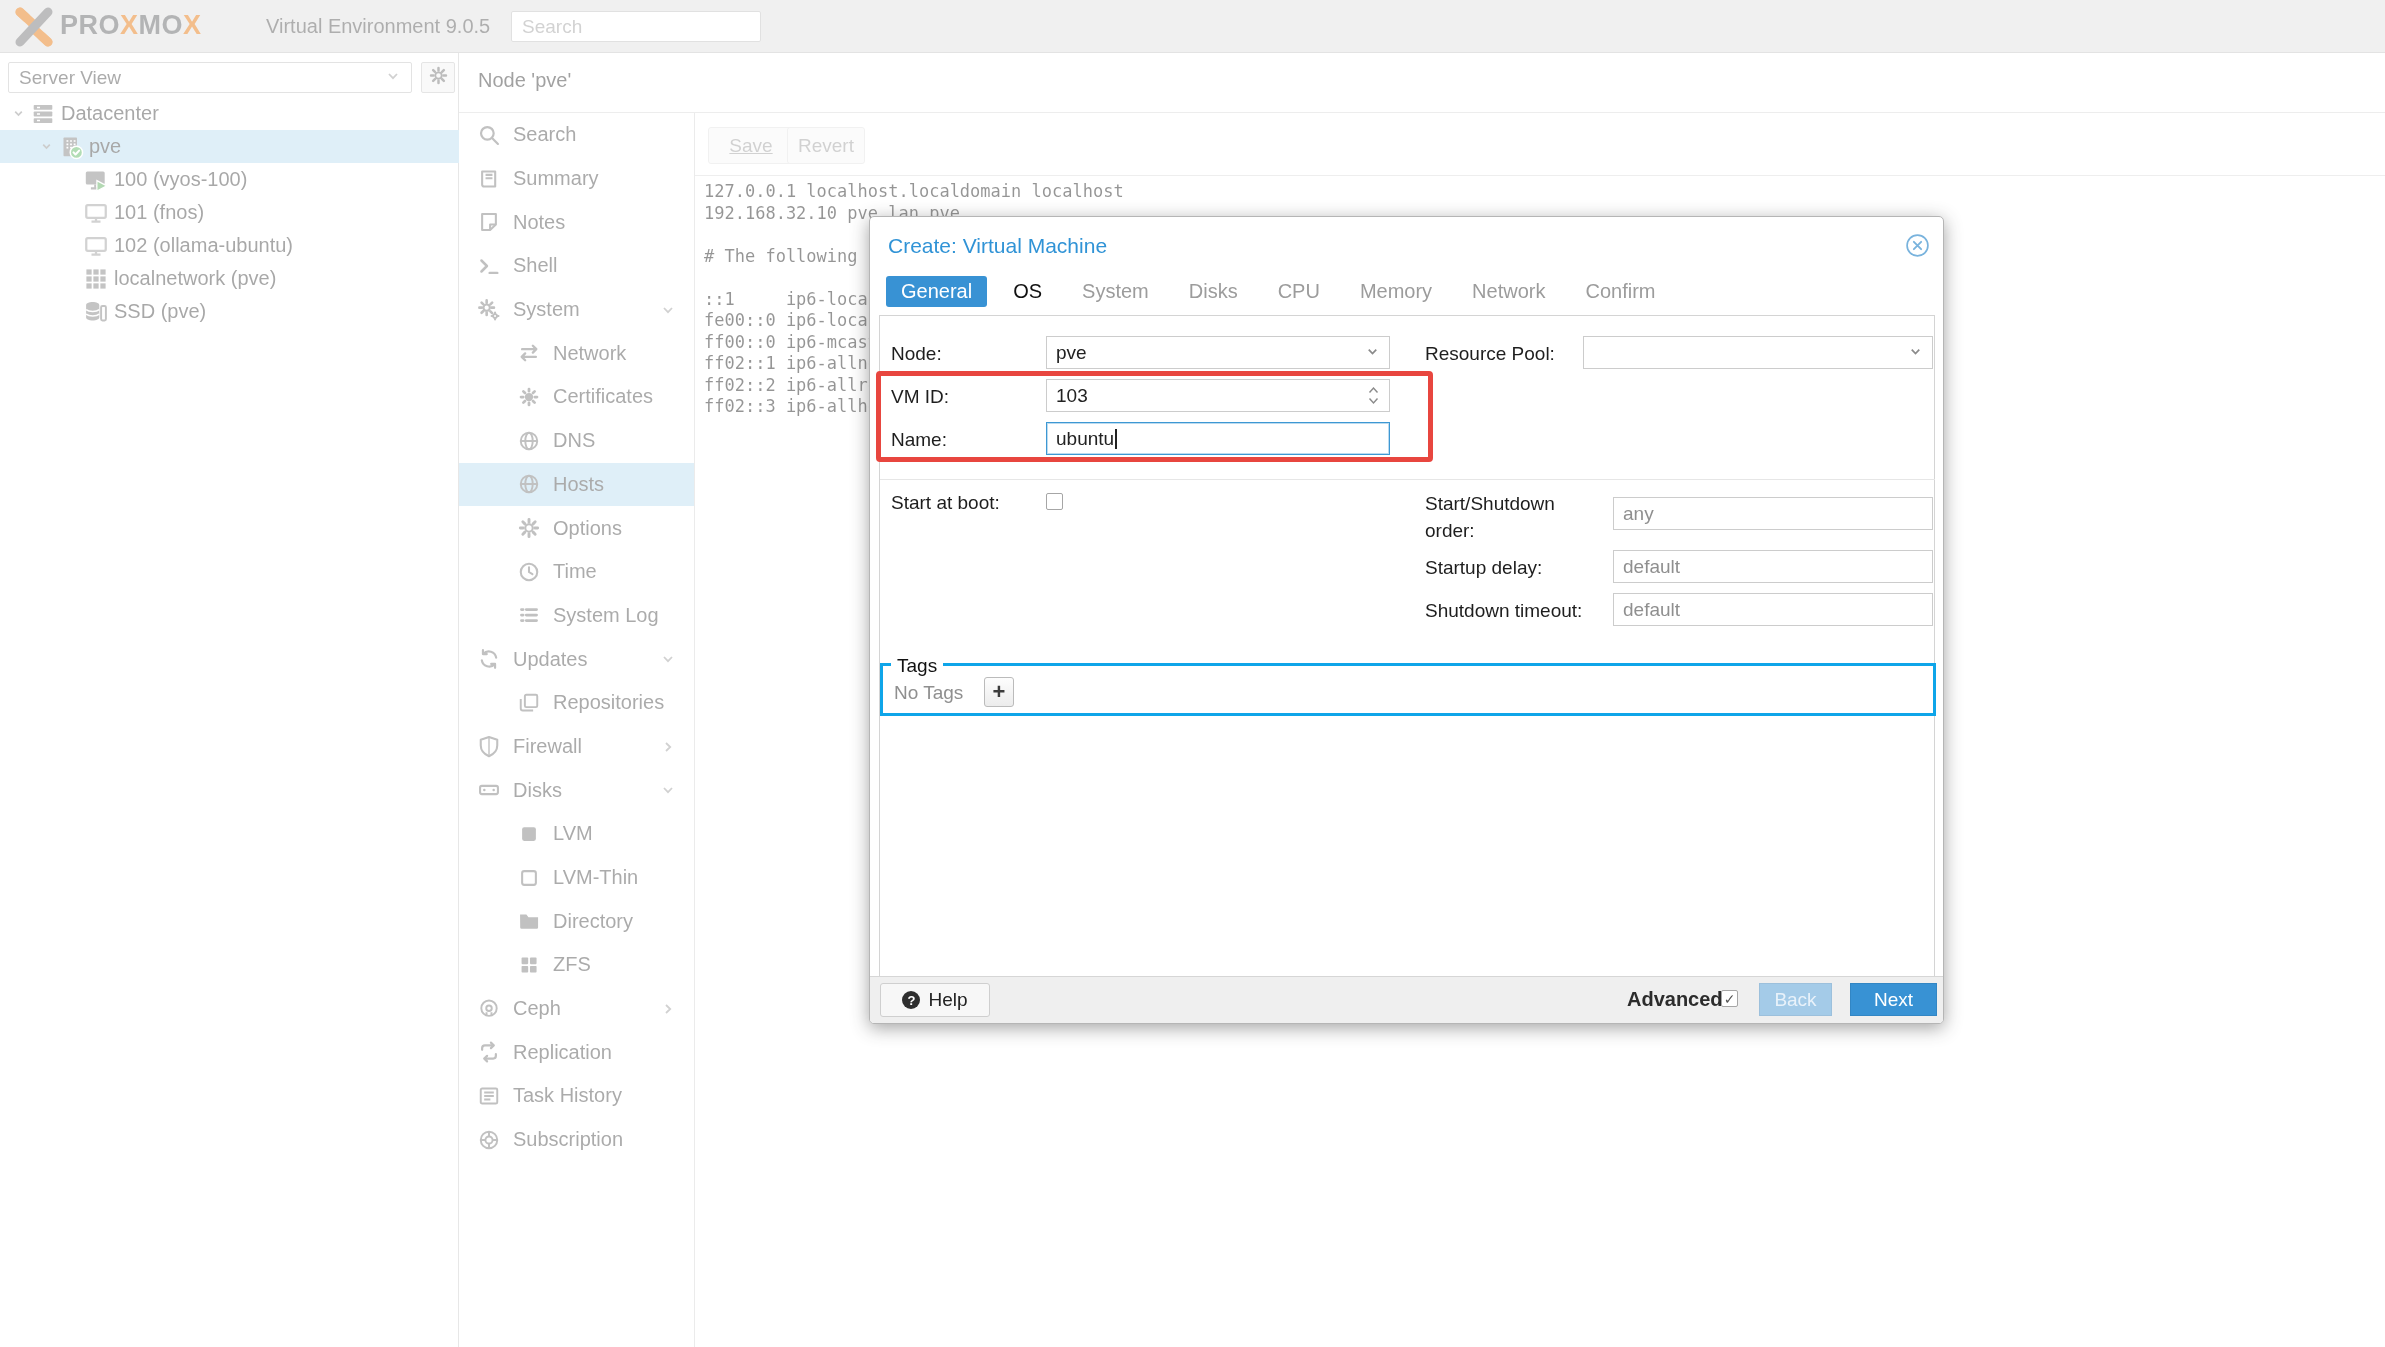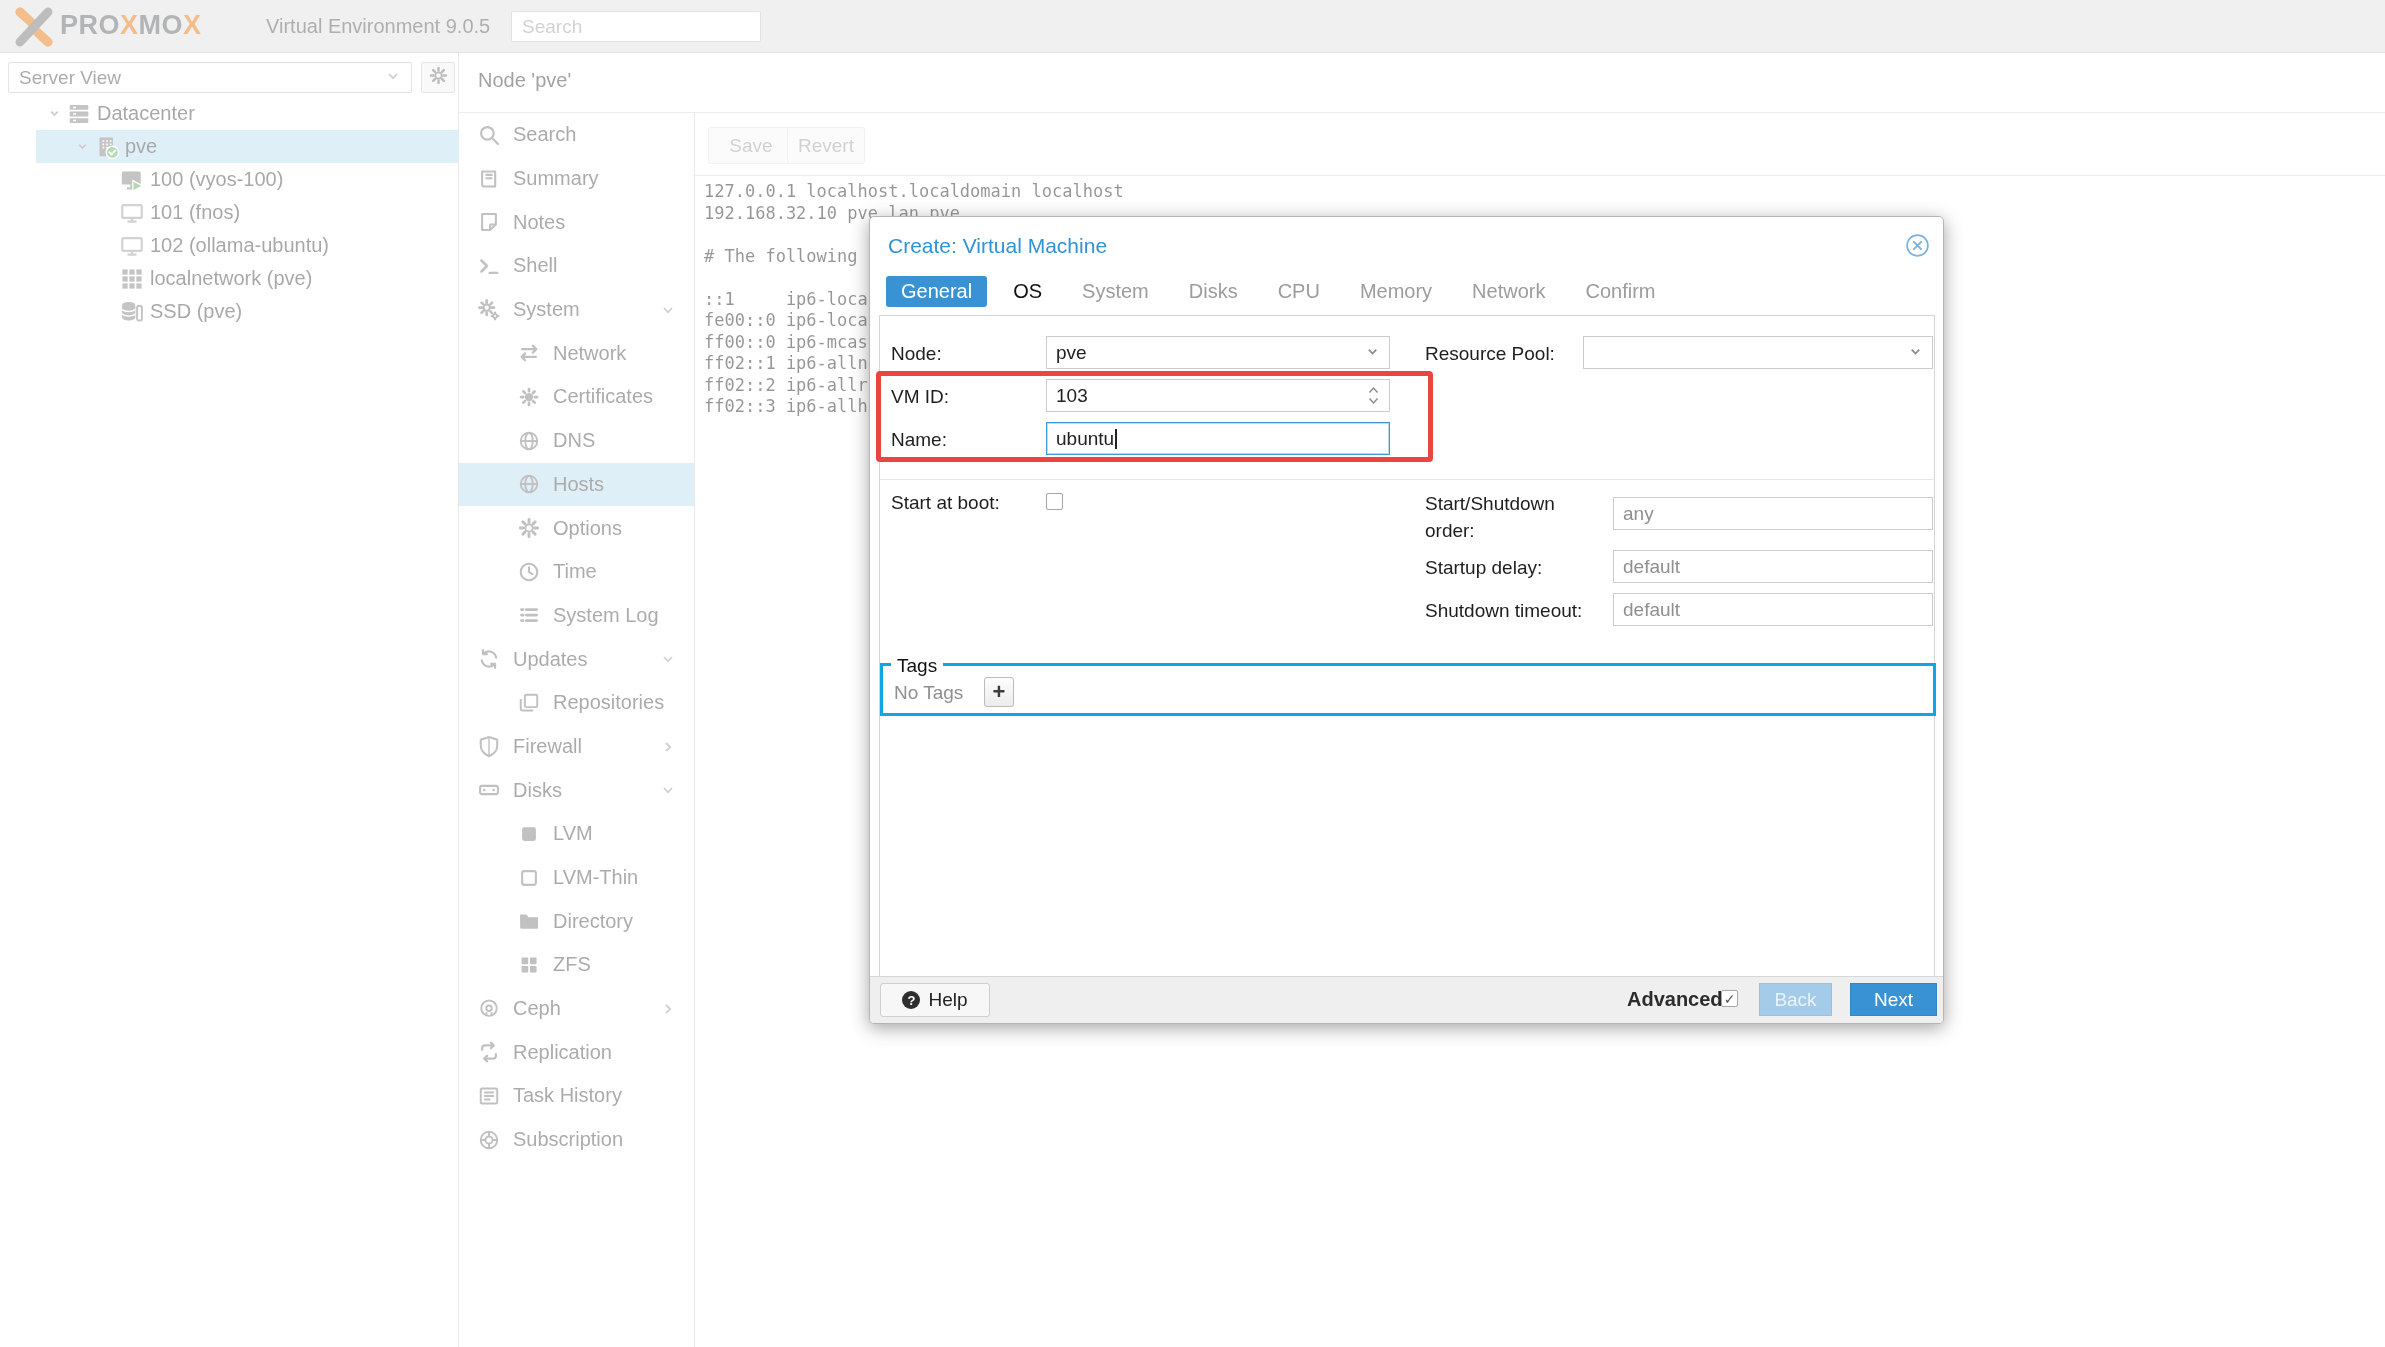--- a/index.html
+++ b/index.html
@@ -18,21 +18,21 @@
   .hsearch::placeholder{color:#9c9c9c;}
   
   .treepanel{position:absolute;left:0;top:53px;width:459px;bottom:0;background:#fff;
              border-right:1px solid #c9c9c9;box-sizing:border-box;}
   .sv-combo{position:absolute;left:8px;top:9px;width:404px;height:31px;box-sizing:border-box;
             border:1px solid #c2c2c2;border-radius:2px;background:#fff;font-size:19px;color:#454545;
             display:flex;align-items:center;padding:0 10px;}
   .sv-combo .spacer{flex:1;}
   .gearbtn{position:absolute;left:421px;top:9px;width:34px;height:31px;box-sizing:border-box;
            border:1px solid #c6c6c6;border-radius:2px;background:#f2f2f2;display:flex;align-items:center;justify-content:center;color:#6b6b6b;}
-  .tree{position:absolute;left:0;top:44px;width:459px;padding-left:36px;}
+  .tree{position:absolute;left:0;top:44px;width:459px;}
   .trow{height:33px;display:flex;align-items:center;font-size:20px;color:#3e3e3e;white-space:nowrap;}
   .trow.sel{background:#b8dcef;}
   .tcaret{width:17px;display:flex;justify-content:center;color:#8f8f8f;flex:none;}
   .ticon{width:24px;height:24px;margin:0 6px 0 4px;flex:none;color:#7d7d7d;}
   .ticon svg{width:24px;height:24px;display:block;}
   .ticon.light{color:#9b9b9b;}
   .ind0{padding-left:10px;}.ind1{padding-left:38px;}.ind2{padding-left:80px;}
   
   .nodebar{position:absolute;left:459px;top:53px;right:0;height:60px;background:#fff;
            border-bottom:1px solid #d8d8d8;box-sizing:border-box;}
@@ -476,21 +476,21 @@
             <circle cx="8" cy="8" r="6"></circle>
             <circle cx="8" cy="8" r="2.6"></circle>
             <path d="M8 2v3.4M8 10.6V14M2 8h3.4M10.6 8H14"></path>
           </svg>
         </span>
         <span class="mlab">Subscription</span>
       </div>
   </div>
 
   <div class="toolbar">
-    <div class="tbtn" style="left:13px;width:86px;">Save</div>
+    <div class="tbtn" style="left:13px;width:86px;text-decoration:underline;">Save</div>
     <div class="tbtn" style="left:92px;width:78px;">Revert</div>
   </div>
   <pre class="hosts">127.0.0.1 localhost.localdomain localhost
 192.168.32.10 pve.lan pve
 
 # The following lines are desirable for IPv6 capable hosts
 
 ::1     ip6-localhost ip6-loopback
 fe00::0 ip6-localnet
 ff00::0 ip6-mcastprefix

